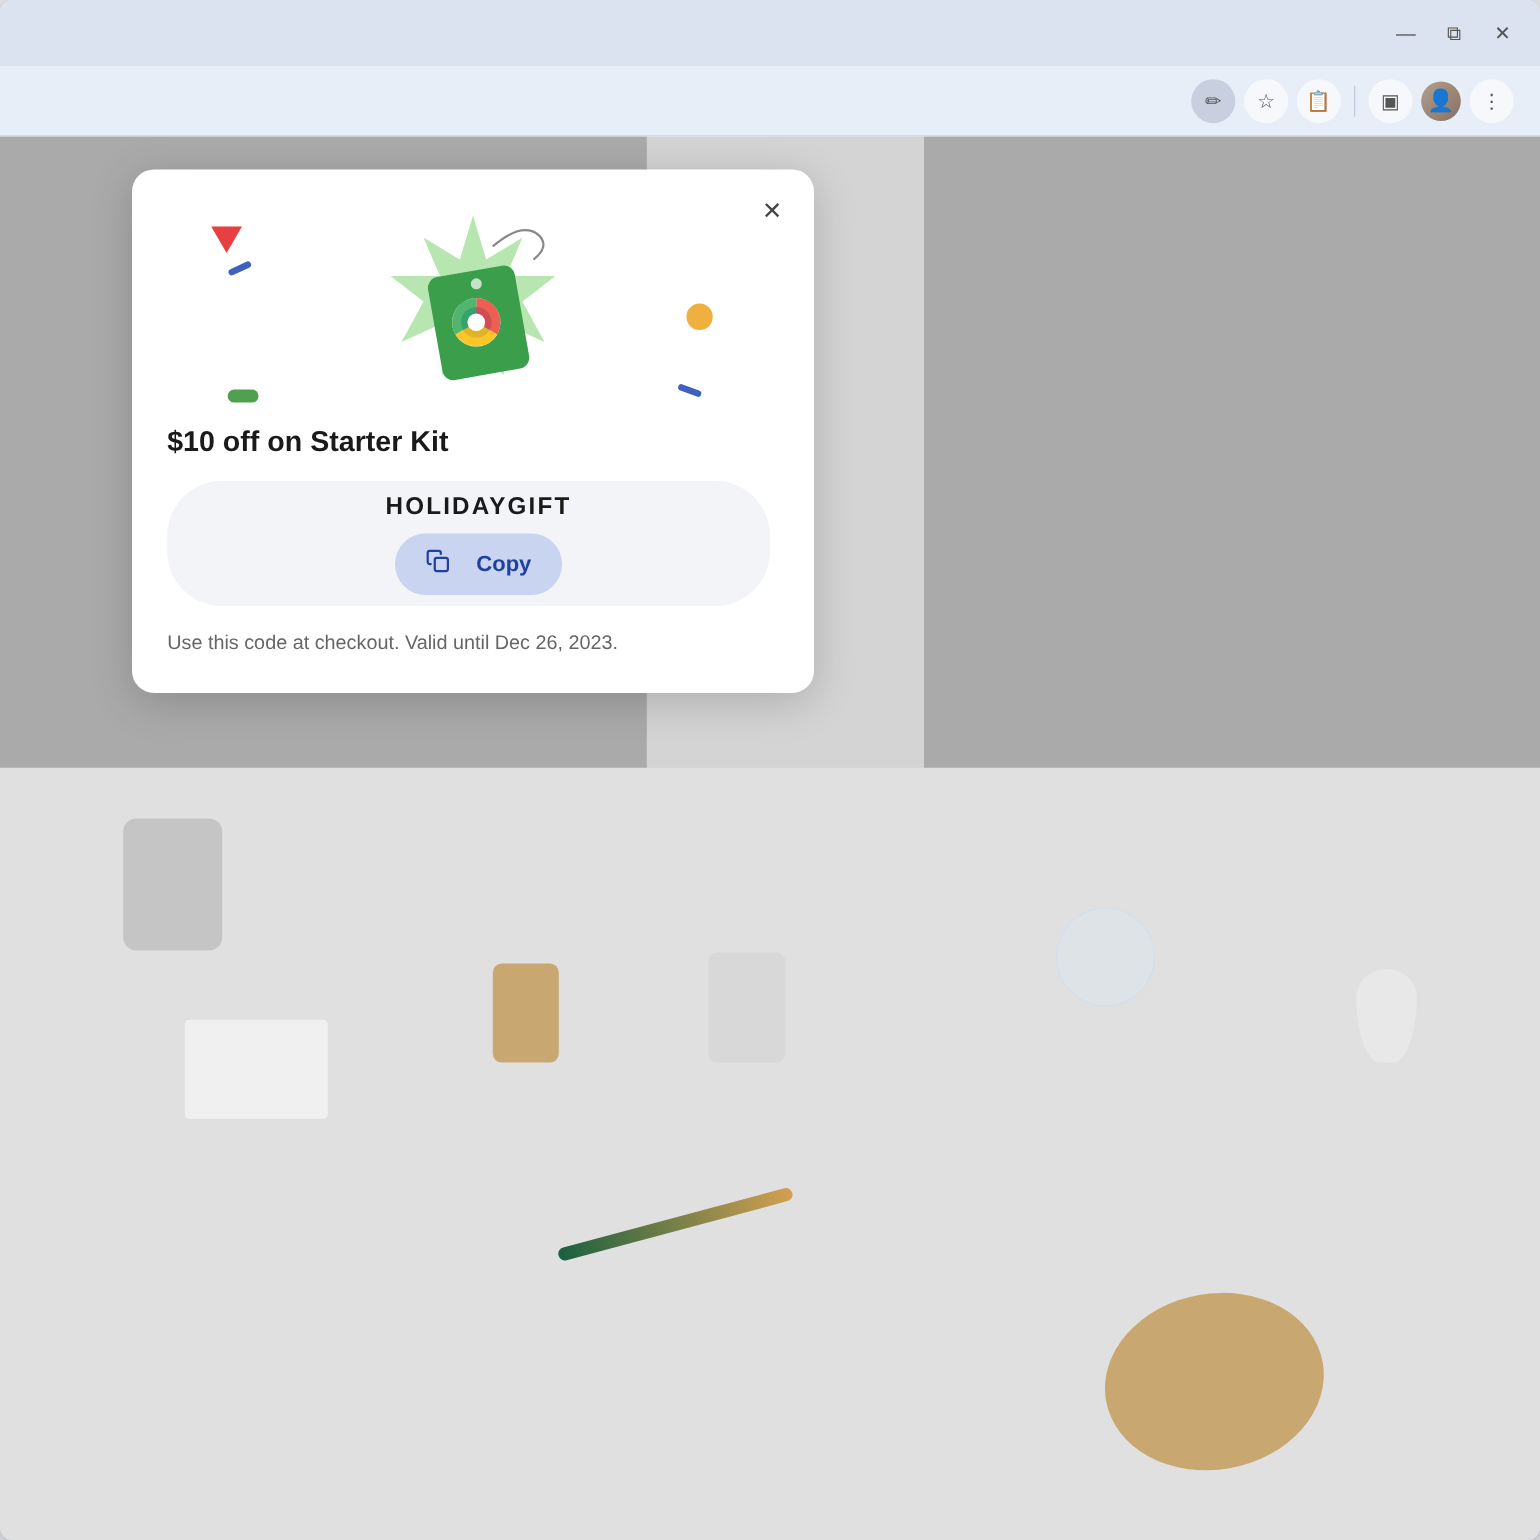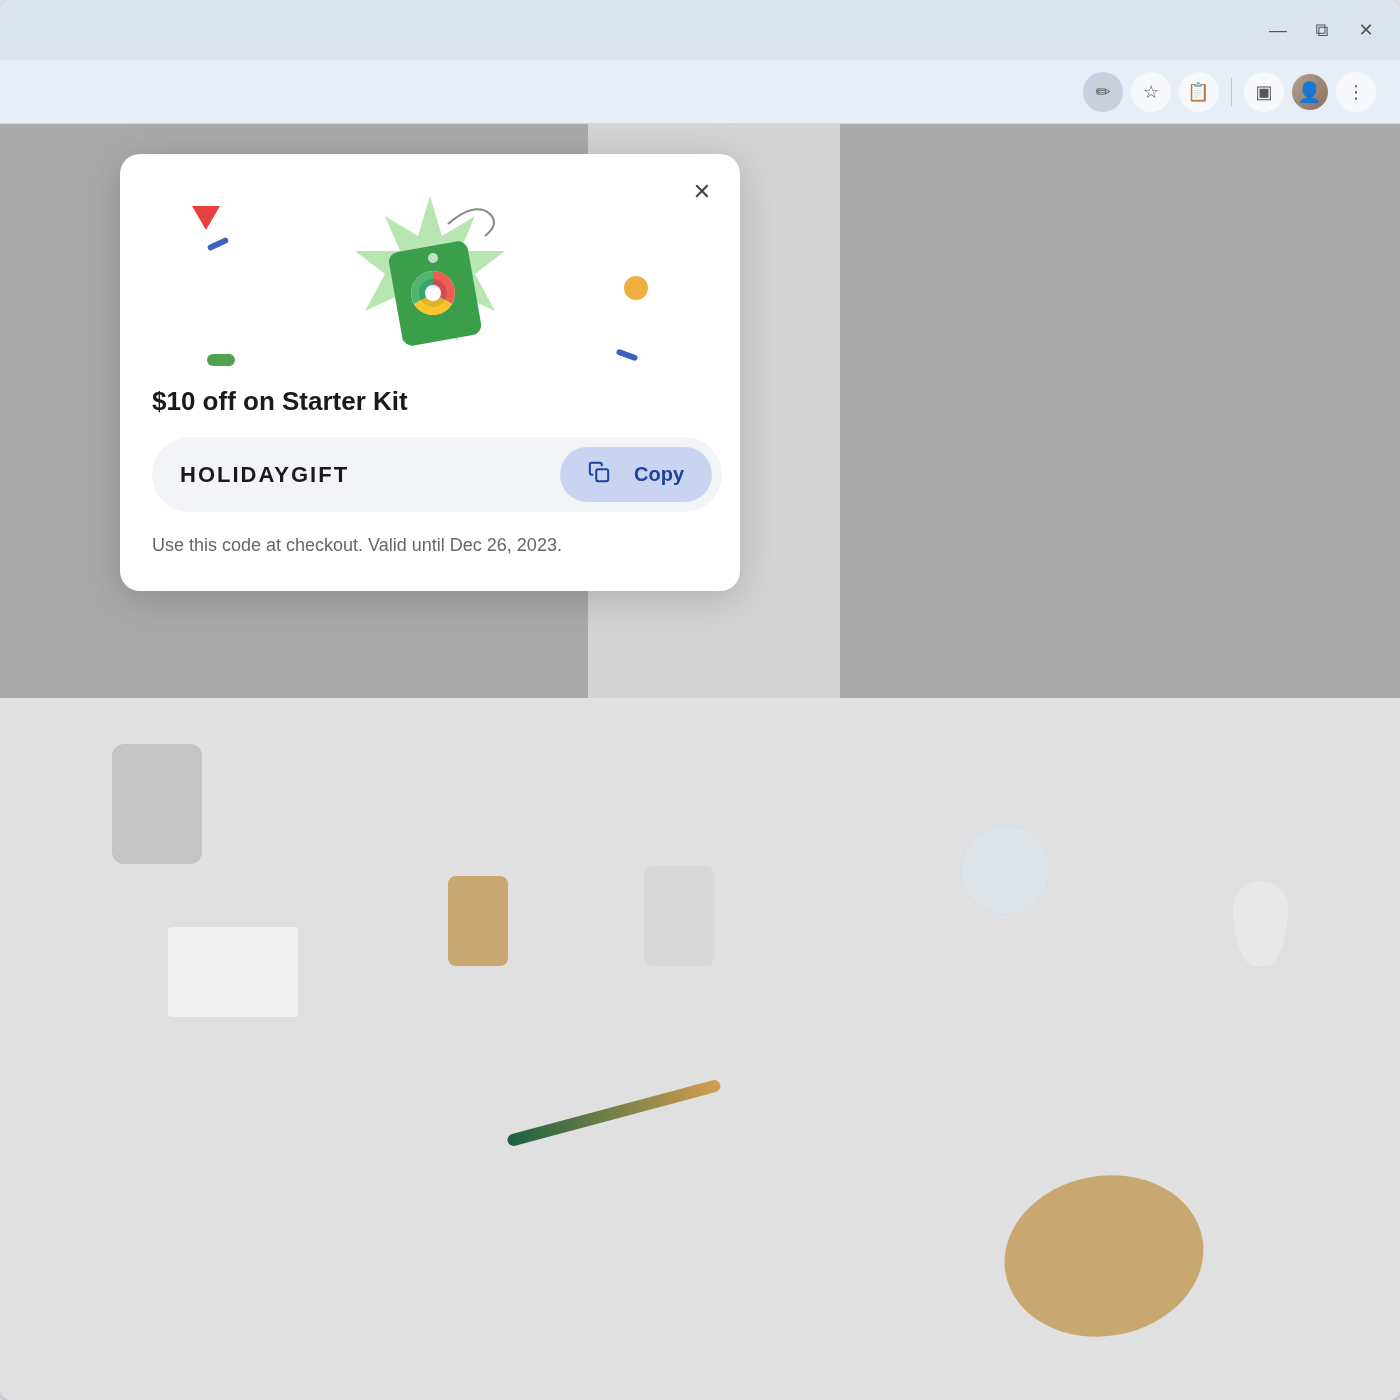--- a/index.html
+++ b/index.html
@@ -322,38 +322,39 @@
       right: 70px;
       width: 22px;
       height: 6px;
       border-radius: 3px;
       background: #4060c0;
       transform: rotate(20deg);
     }
 
     
     .popup-body {
-      padding: 0 18px 32px 32px;
+      padding: 0 40px 32px 32px;
     }
 
     .popup-title {
       font-size: 26px;
       font-weight: 700;
       color: #1a1a1a;
       margin-bottom: 20px;
     }
 
     .coupon-row {
       display: flex;
       align-items: center;
       background: #f2f4f8;
       border-radius: 50px;
       padding: 10px 10px 10px 28px;
       margin-bottom: 20px;
       gap: 12px;
+      flex-direction: column;
     }
 
     .coupon-code {
       flex: 1;
       font-size: 22px;
       font-weight: 600;
       letter-spacing: 2px;
       color: #1a1a1a;
     }
 

